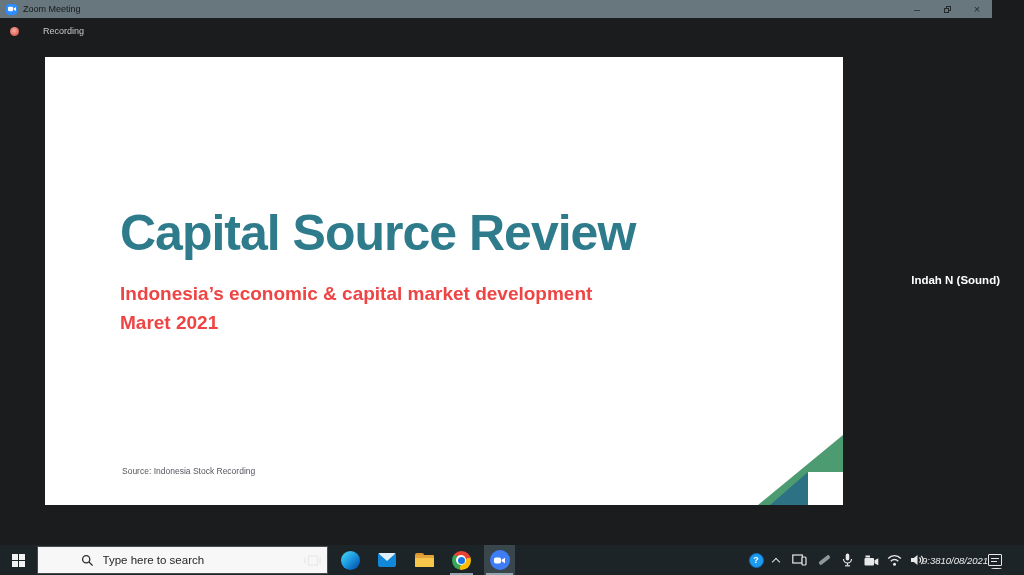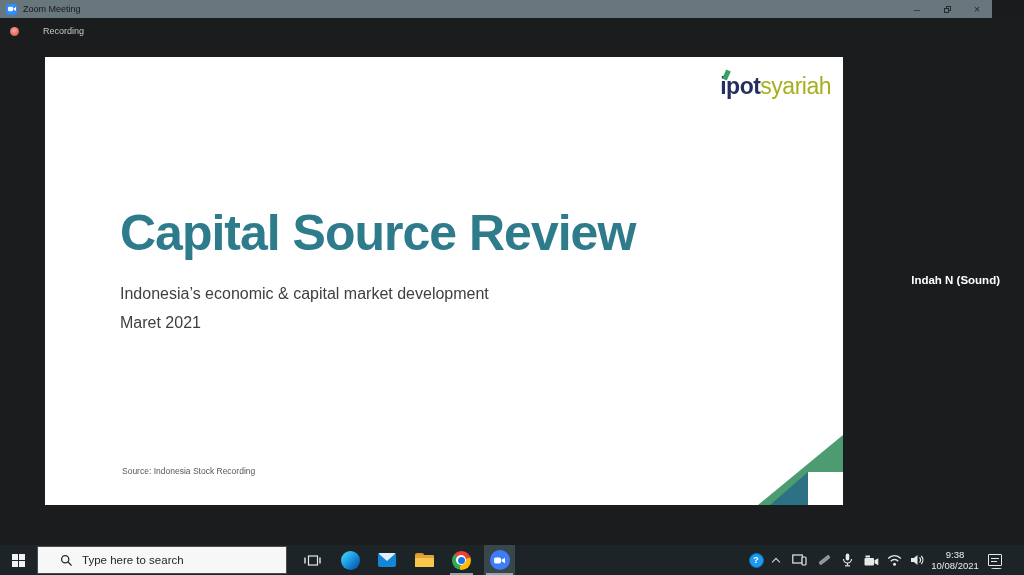--- a/index.html
+++ b/index.html
@@ -31,33 +31,33 @@
 
   
   .slide { position:absolute; left:45px; top:39px; width:798px; height:448px; background:#ffffff; }
   .logo { position:absolute; top:16px; right:12px; white-space:nowrap; }
   .logo-accent { position:absolute; left:4px; top:-3px; width:5px; height:10px;
     background:#3c9e63; transform:rotate(24deg); }
   .logo-brand { font-size:23px; font-weight:bold; color:#262e60; letter-spacing:-0.5px; }
   .logo-suffix { font-size:23px; color:#a6b01f; letter-spacing:-0.5px; }
   .slide-title { position:absolute; left:75px; top:147px; font-size:50px; font-weight:bold;
     color:#2e7b8c; letter-spacing:-1px; white-space:nowrap; }
-  .slide-subs { position:absolute; left:75px; top:222px; font-size:16px; font-weight:normal;
-    color:#404040; line-height:29px; }
+  .slide-subs { position:absolute; left:75px; top:222px; font-size:19px; font-weight:bold;
+    color:#ef4444; line-height:29px; }
   .slide-source { position:absolute; left:77px; top:409px; font-size:8.5px; color:#56565e; }
   .corner { position:absolute; right:0; bottom:0; display:block; }
 
   
   .taskbar { position:absolute; bottom:0; left:0; width:1024px; height:30px; background:#1c2427; }
   .tb { position:absolute; display:flex; align-items:center; justify-content:center; }
   .start { left:0; top:0; width:37px; height:30px; }
   .win-logo { width:13px; height:13px; display:grid; grid-template-columns:6px 6px;
     grid-template-rows:6px 6px; gap:1px; }
   .win-logo span { background:#f2f2f2; }
-  .search-box { left:37px; top:1px; width:250px; height:28px; background:#f7f7f7;
+  .search-box { left:37px; top:1px; width:291px; height:28px; background:#f7f7f7;
     border:1px solid #4a4a4a; display:flex; align-items:center; }
   .search-box svg { margin:0 9px 0 13px; flex:0 0 auto; }
   .search-input { border:none; outline:none; background:transparent; font-size:11.5px;
     color:#191919; width:195px; font-family:"Liberation Sans", sans-serif; }
   .search-input::placeholder { color:#262626; opacity:1; }
   .task-btn { top:0; width:26px; height:30px; }
   .underline { position:absolute; bottom:0; height:2px; background:#93a5ab; }
   .zoom-task { background:#39464b; }
 
   .edge-ball { width:19px; height:19px; border-radius:50%;
@@ -84,22 +84,22 @@
     display:flex; align-items:center; justify-content:center; }
 
   .tray-btn { top:0; height:30px; }
   .help-ball { width:15px; height:15px; border-radius:50%; background:#1d9bf0;
     border:1px solid #0c6fb8; color:#ffffff; font-size:9px; font-weight:bold;
     display:flex; align-items:center; justify-content:center; }
   .chev { width:6px; height:6px; border-top:1.6px solid #dfe3e4; border-right:1.6px solid #dfe3e4;
     transform:rotate(-45deg); margin-top:4px; }
   .pen-shape { width:13px; height:4px; background:#8f979a; border-radius:2px;
     transform:rotate(-38deg); }
-  .clock { top:0; left:930px; width:50px; height:30px; flex-direction:column;
-    justify-content:center; color:#eceeee; font-size:9.5px; line-height:11px; text-align:center; }
+  .clock { top:0; left:930px; width:50px; height:30px; flex-direction:row;
+    justify-content:center; color:#eceeee; font-size:9.5px; line-height:11px; text-align:center;font-style:italic; }
   .action { left:982px; top:0; width:26px; height:30px; position:absolute;
     display:flex; align-items:center; justify-content:center; }
   .bubble { width:14px; height:12px; border:1.3px solid #e8e8e8; border-radius:1px;
     position:relative; }
   .bubble i { position:absolute; left:2px; height:1.2px; background:#e8e8e8; display:block; }
   .badge { position:absolute; right:-6px; bottom:-4px; width:11px; height:11px; border-radius:50%;
     background:#dfe3e6; color:#1c2427; font-size:7.5px; font-weight:bold;
     display:flex; align-items:center; justify-content:center; font-style:normal; }
 </style>
 </head>
@@ -133,24 +133,20 @@
 
   <div class="recording">
     <span class="rec-dot"></span>
     <span class="rec-label">Recording</span>
   </div>
 
   <div class="participant">Indah N (Sound)</div>
 
   <div class="slide">
 
-    <div class="logo">
-      <span class="logo-accent"></span>
-      <span class="logo-brand">ipot</span><span class="logo-suffix">syariah</span>
-    </div>
 
     <div class="slide-title">Capital Source Review</div>
 
     <div class="slide-subs">
       <div>Indonesia’s economic &amp; capital market development</div>
       <div>Maret 2021</div>
     </div>
 
     <div class="slide-source">Source: Indonesia Stock Recording</div>
 

